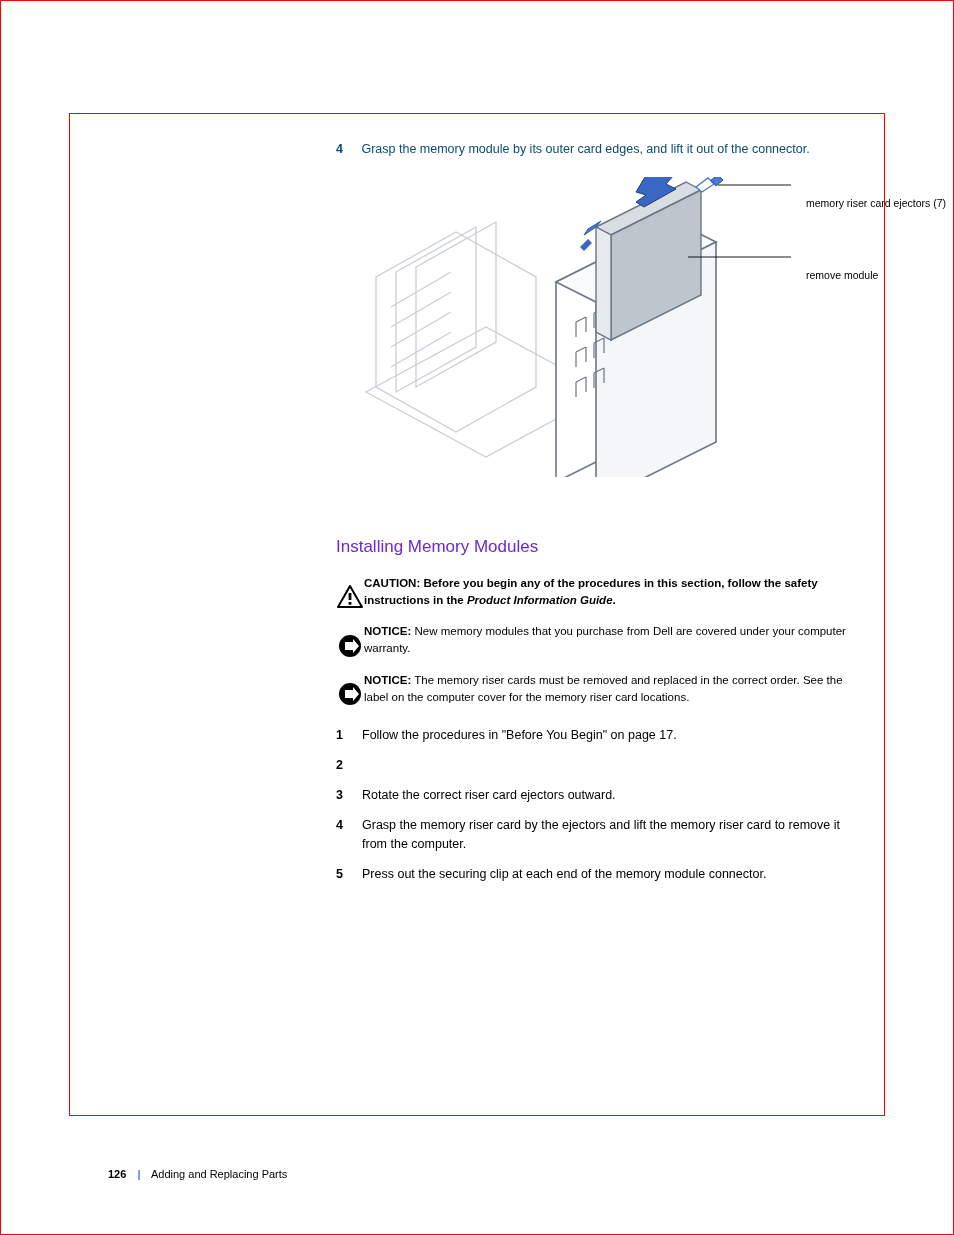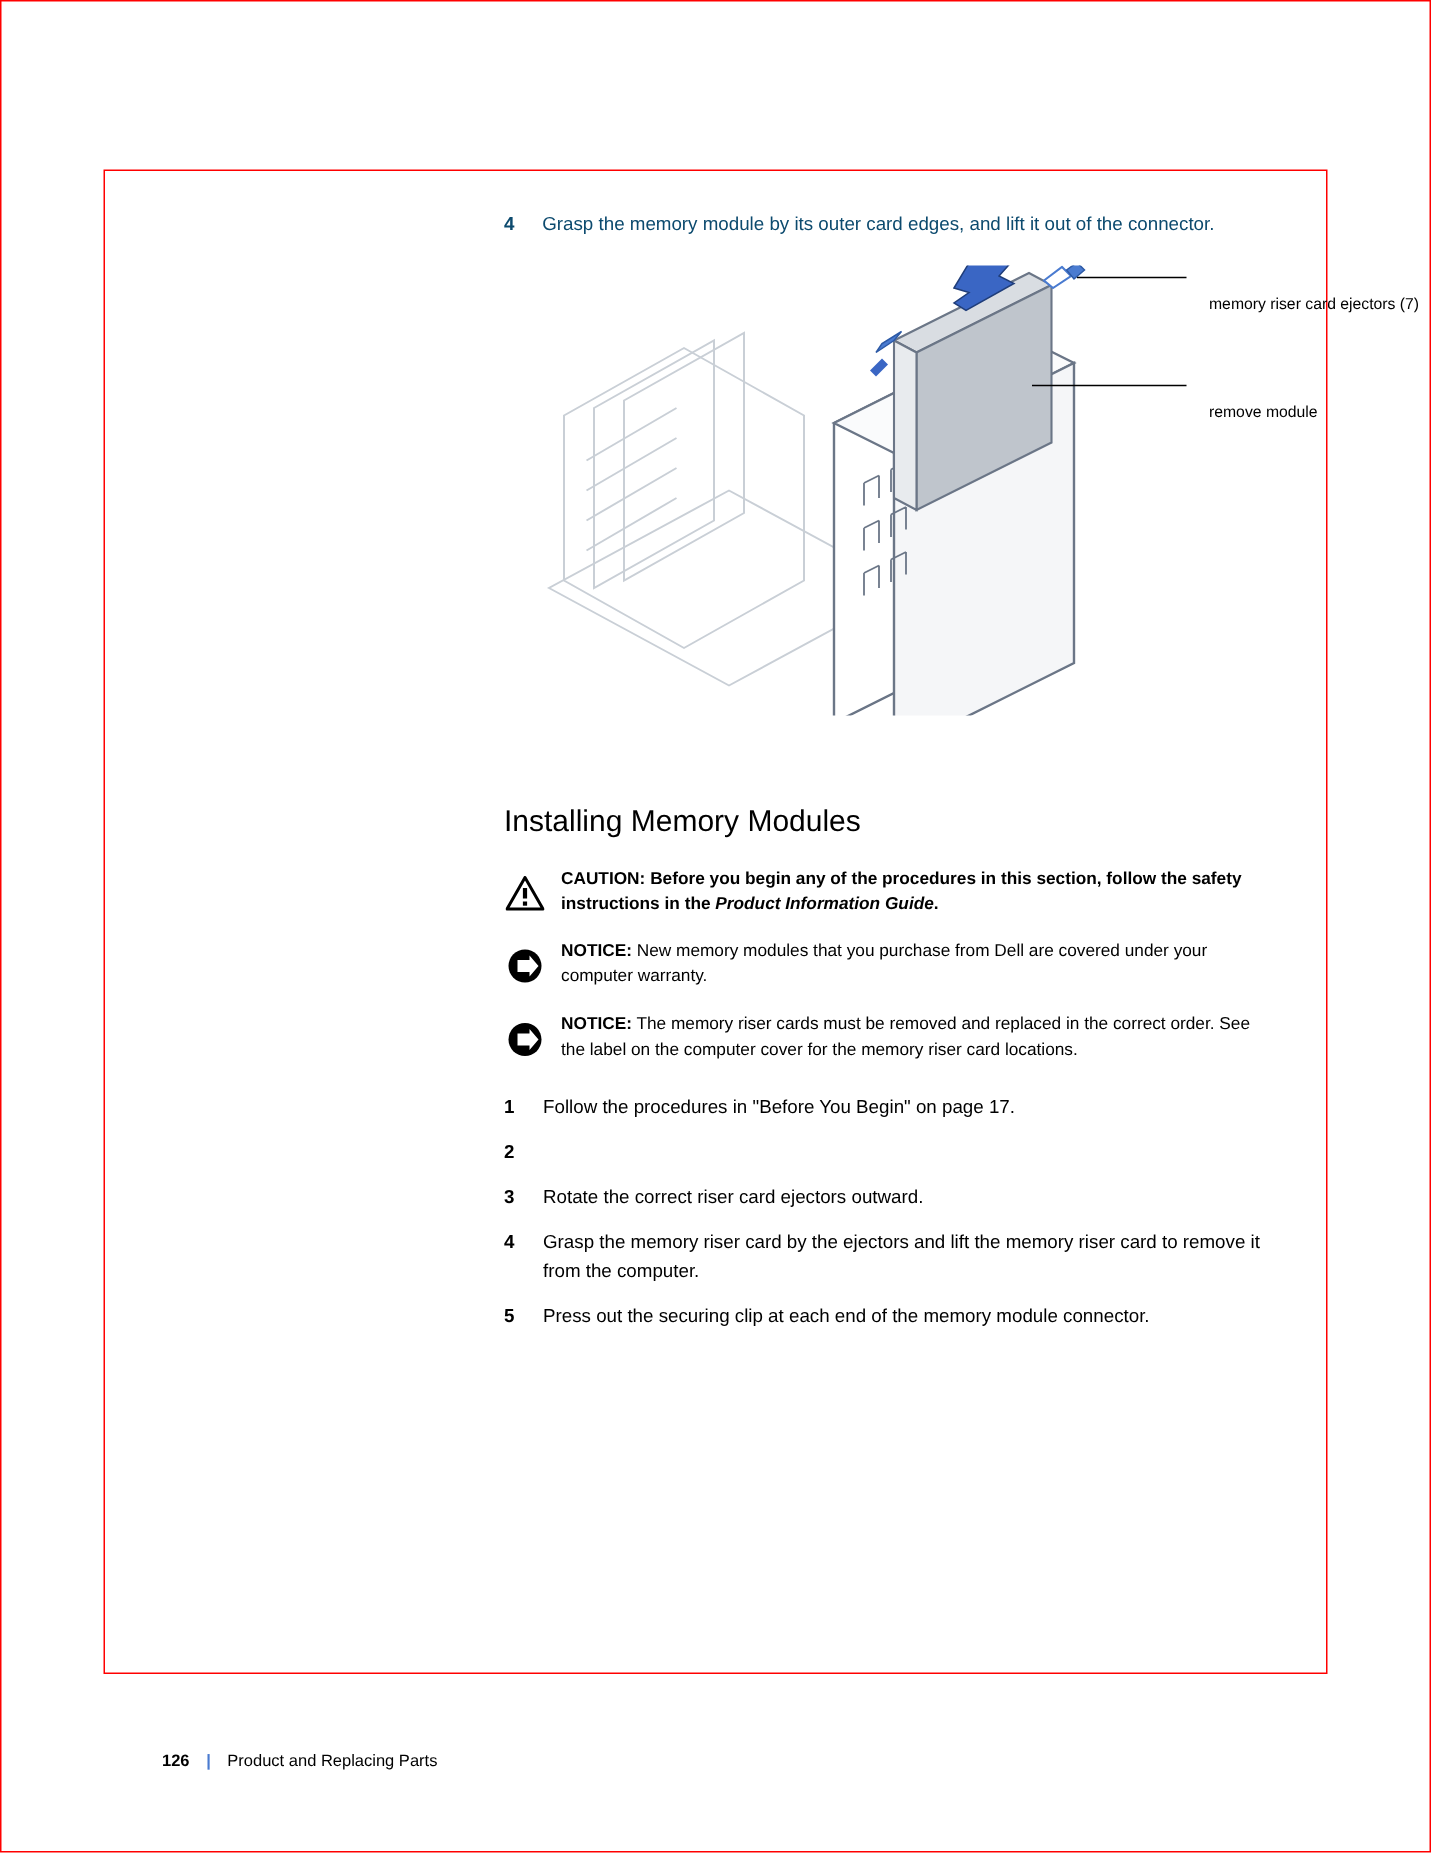--- a/index.html
+++ b/index.html
@@ -49,31 +49,30 @@
   .fig-label {
     position: absolute;
     font-size: 10.5px;
     color: #000;
     white-space: nowrap;
   }
   .install-section {
     margin-top: 40px;
   }
   .install-title {
-    font-size: 20px;
+    font-size: 17px;
     font-weight: normal;
-    color: #000000;
+    color: #6d28d9;
     margin-left: 230px;
     margin-bottom: 18px;
   }
   .admon {
     margin-left: 230px;
     display: flex;
-    align-items: center;
-    gap: 10px;
+    align-items: flex-end;
     margin-bottom: 14px;
   }
   .admon-icon {
     flex-shrink: 0;
     width: 28px;
     display: flex;
     justify-content: center;
     margin-top: 2px;
   }
   .admon-text {
@@ -256,14 +255,14 @@
         <span>Press out the securing clip at each end of the memory module connector.</span>
       </div>
     </div>
   </div>
 
 </div>
 
 <div class="page-footer">
   <span class="pn">126</span>
   <span class="sep">|</span>
-  <span>Product and Replacing Parts</span>
+  <span>Adding and Replacing Parts</span>
 </div>
 
 </body></html>

